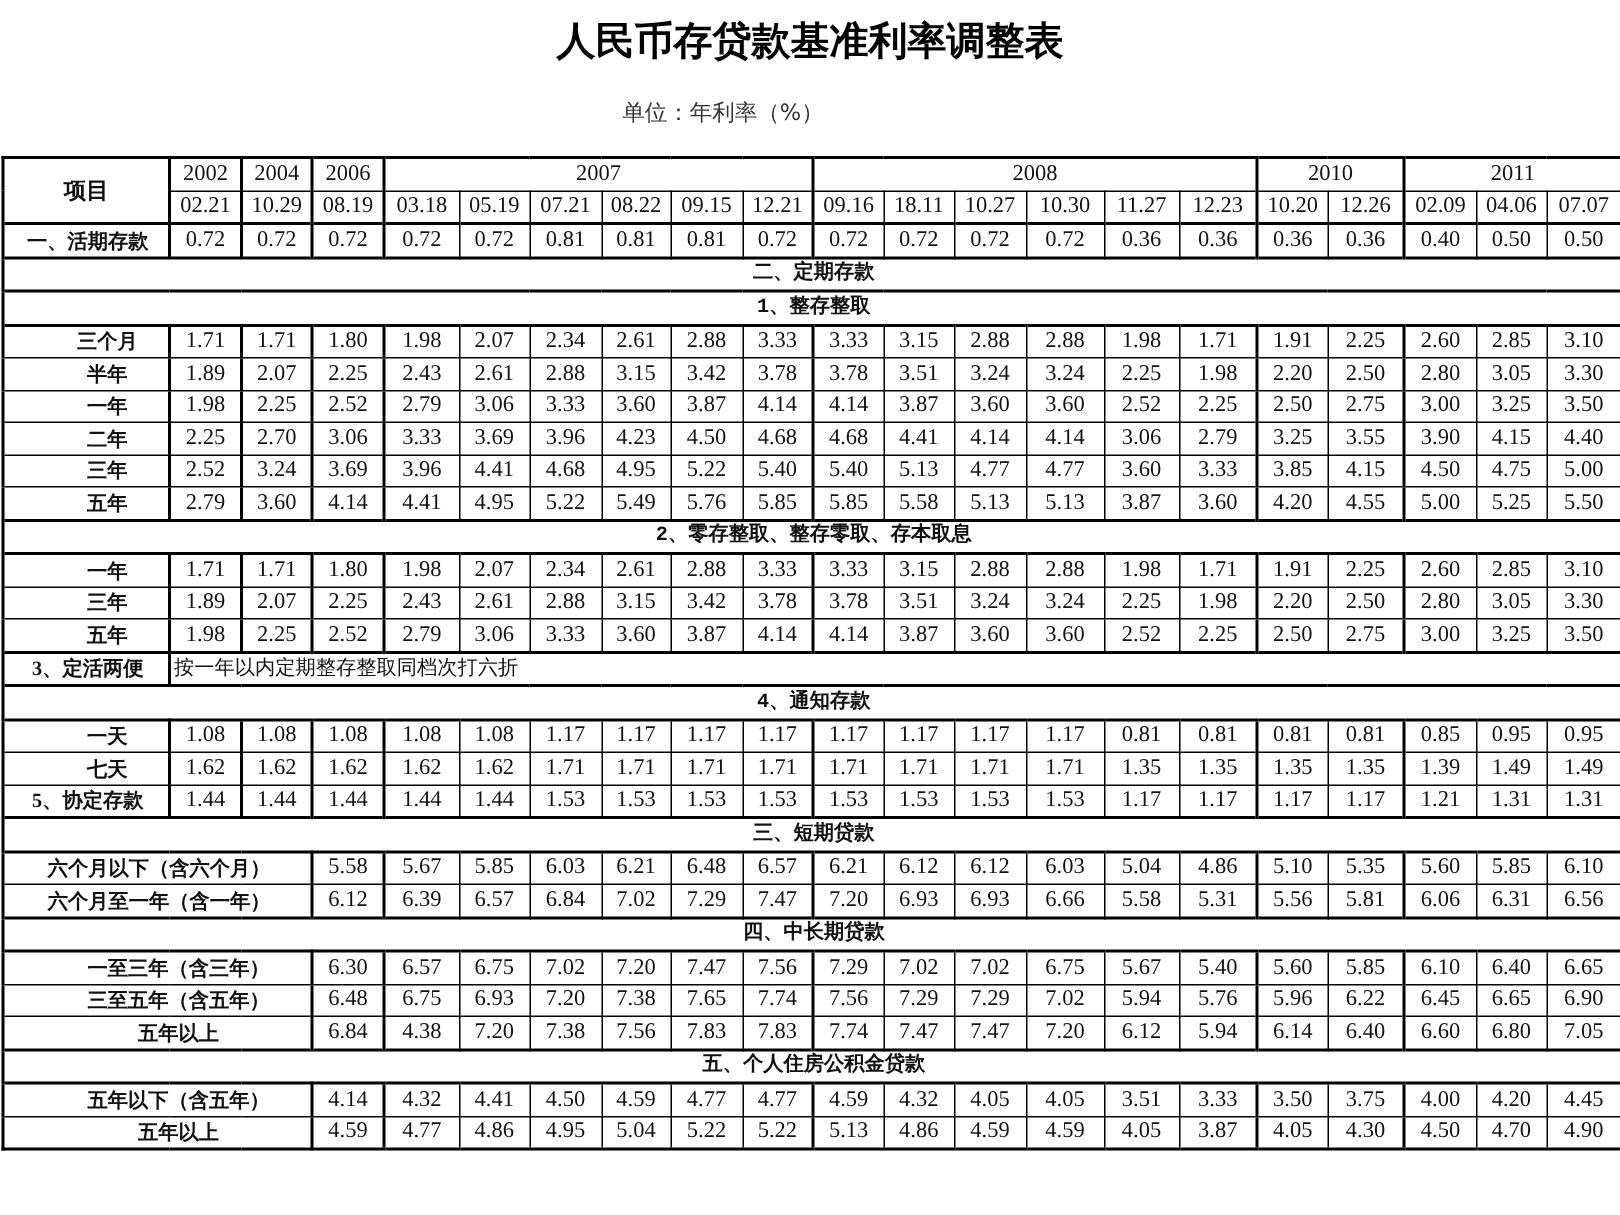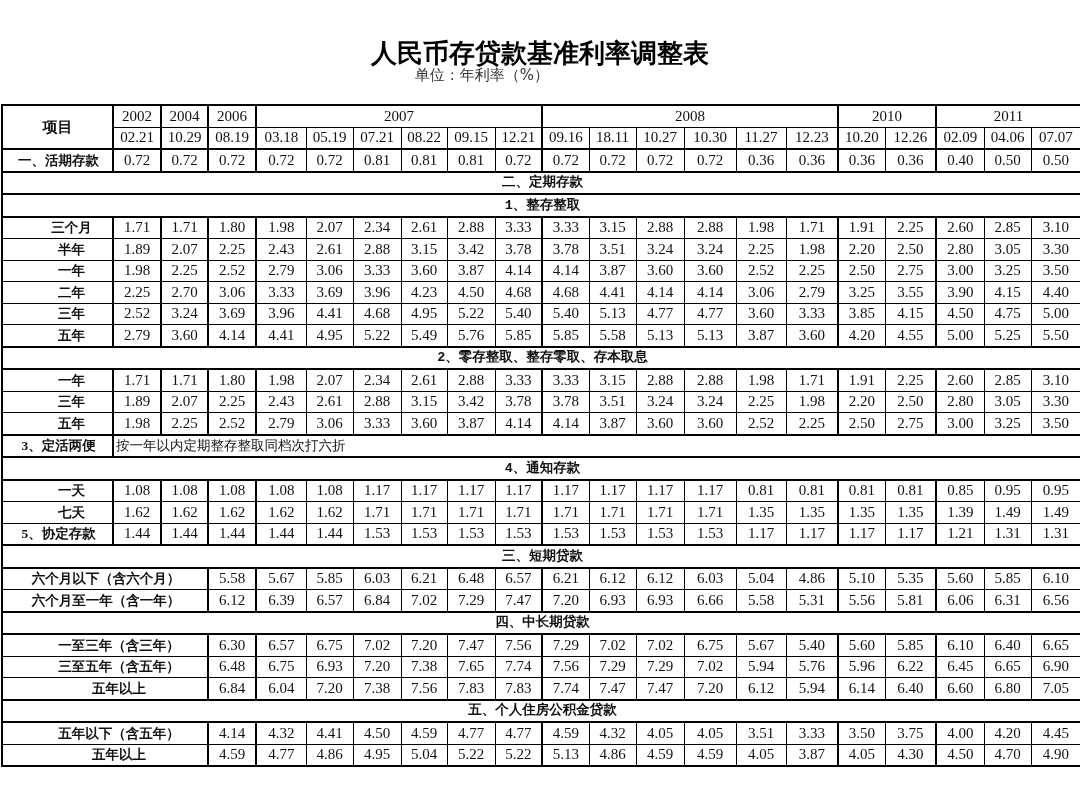--- a/index.html
+++ b/index.html
@@ -1,17 +1,17 @@
 <!DOCTYPE html>
 <html><head>
 <meta charset="utf-8">
 <style>
   html, body { margin: 0; padding: 0; background: #ffffff; }
   body { width: 1080px; height: 810px; position: relative; overflow: hidden; font-family: "Liberation Serif", "DejaVu Serif", serif; color: #111; }
-  .title { position: absolute; top: 36px; left: 0; width: 1080px; text-align: center; font-size: 26px; font-weight: bold; font-family: "DejaVu Sans", sans-serif; letter-spacing: 0px; color: #000; }
+  .title { position: absolute; top: 10px; left: 0; width: 1080px; text-align: center; font-size: 26px; font-weight: bold; font-family: "DejaVu Sans", sans-serif; letter-spacing: 0px; color: #000; }
   .subtitle { position: absolute; top: 66px; left: 0; width: 964px; text-align: center; font-size: 15px; color: #333; font-family: "DejaVu Sans", sans-serif; }
   table.rates { position: absolute; top: 104px; left: 1px; width: 1078px; border-collapse: collapse; table-layout: fixed; }
   table.rates td { border: 1px solid #000; height: 20.5px; padding: 0; font-size: 15px; text-align: center; white-space: nowrap; overflow: hidden; line-height: 19px; }
   table.rates tr.thick-top td { border-top: 2.5px solid #000; }
   td.lbl { text-align: center; font-family: Liberation Serif, serif; font-weight: bold; font-size: 13.5px !important; padding-left: 2px !important; }
   td.sub { padding-left: 28px !important; }
   td.sec { border-right: 2.5px solid #000 !important; border-radius: 22px; }
   td.full { text-align: left; font-family: Liberation Mono, monospace; font-weight: bold; font-size: 13.5px !important; padding-left: 2px !important; border-right: 2.5px solid #000 !important; margin-left: 25px; }
   td.note { text-align: left !important; font-family: "DejaVu Sans", sans-serif; font-size: 13.5px !important; padding-left: 2px !important; border-right: 2.5px solid #000 !important; font-weight: normal; }
   td.gsep { border-left: 2.5px solid #000 !important; }
@@ -484,21 +484,21 @@
         <td class="">5.76</td>
         <td class="gsep">5.96</td>
         <td class="">6.22</td>
         <td class="gsep">6.45</td>
         <td class="">6.65</td>
         <td class="last">6.90</td>
       </tr>
       <tr>
         <td class="lbl first sec sub" colspan="3">五年以上</td>
         <td class="">6.84</td>
-        <td class="gsep">6.04</td>
+        <td class="gsep">4.38</td>
         <td class="">7.20</td>
         <td class="">7.38</td>
         <td class="">7.56</td>
         <td class="">7.83</td>
         <td class="">7.83</td>
         <td class="gsep">7.74</td>
         <td class="">7.47</td>
         <td class="">7.47</td>
         <td class="">7.20</td>
         <td class="">6.12</td>

